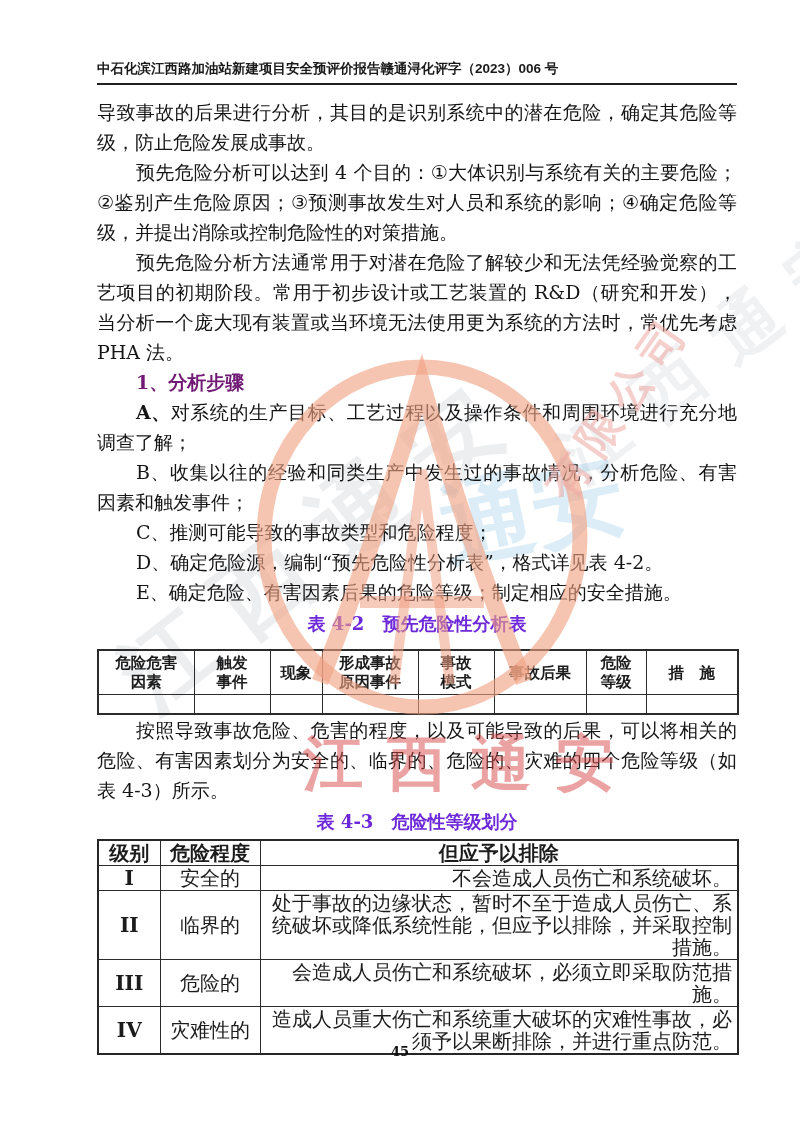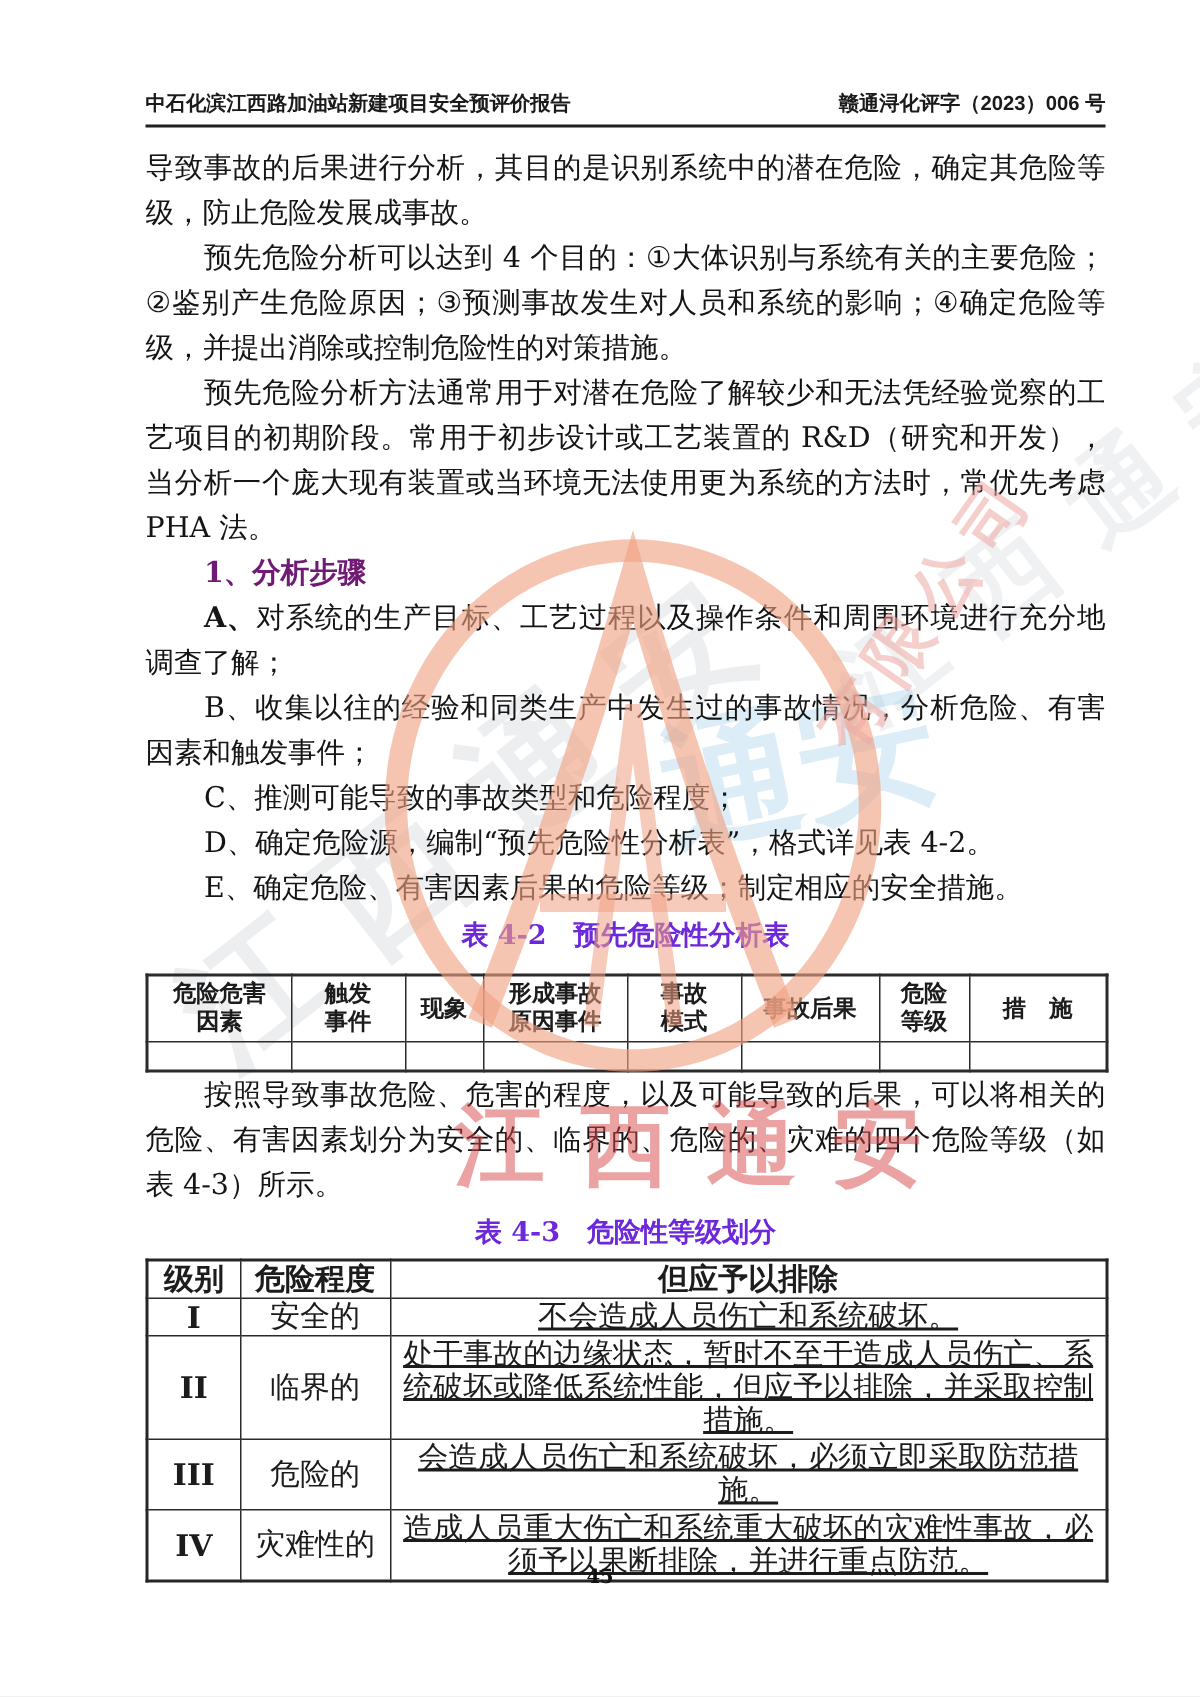--- a/index.html
+++ b/index.html
@@ -5,21 +5,21 @@
   * { margin:0; padding:0; box-sizing:border-box; }
   html,body { background:#e8e8e8; }
   .page {
     position:relative; width:800px; height:1131px; margin:0 auto;
     background:#ffffff; overflow:hidden;
     font-family:"DejaVu Serif","DejaVu Sans",serif; color:#161616;
   }
   
   .content { position:absolute; left:97px; top:60px; width:640px; z-index:1; }
   .hdr {
-    display:flex; justify-content:space-between; align-items:flex-end;
+    display:flex; align-items:flex-end;
     font-family:"Liberation Sans","DejaVu Sans",sans-serif;
     font-weight:bold; font-size:13.5px; color:#1a1a1a;
     border-bottom:2px solid #1f1f1f; padding-bottom:5px;
   }
   .body-block { margin-top:12px; }
   .para {
     font-size:19px; line-height:30px; text-align:justify; color:#151515;
   }
   .indent { text-indent:2.05em; }
   .sec-heading {
@@ -39,21 +39,21 @@
   }
   .t42 td { border:1.5px solid #2b2b2b; height:20px; }
   .t43 { border:2px solid #262626; font-family:"Liberation Sans","DejaVu Sans",sans-serif; }
   .t43 th, .t43 td {
     border:1.5px solid #2b2b2b; font-size:20px; line-height:22px;
     vertical-align:middle; padding:1px 5px; color:#1c1c1c;
   }
   .t43 th { font-weight:bold; text-align:center; }
   .t43 .lvl { text-align:center; font-weight:bold; font-family:"DejaVu Serif",serif; }
   .t43 .deg { text-align:center;margin-top:26px; }
-  .t43 .con { text-align:center;text-decoration:underline; }
+  .t43 .con { text-align:right; }
   .footer {
     position:absolute; left:0; top:1044px; width:800px; text-align:center;
     font-size:13px; font-weight:bold; z-index:1; color:#111;
   }
   
   .wm { position:absolute; pointer-events:none; white-space:nowrap; }
   #wm-under { position:absolute; inset:0; z-index:0; pointer-events:none; }
   #wm-over  { position:absolute; inset:0; z-index:2; pointer-events:none; }
   .wm-hatch {
     font-family:"Liberation Sans","DejaVu Sans",sans-serif; font-weight:bold;

